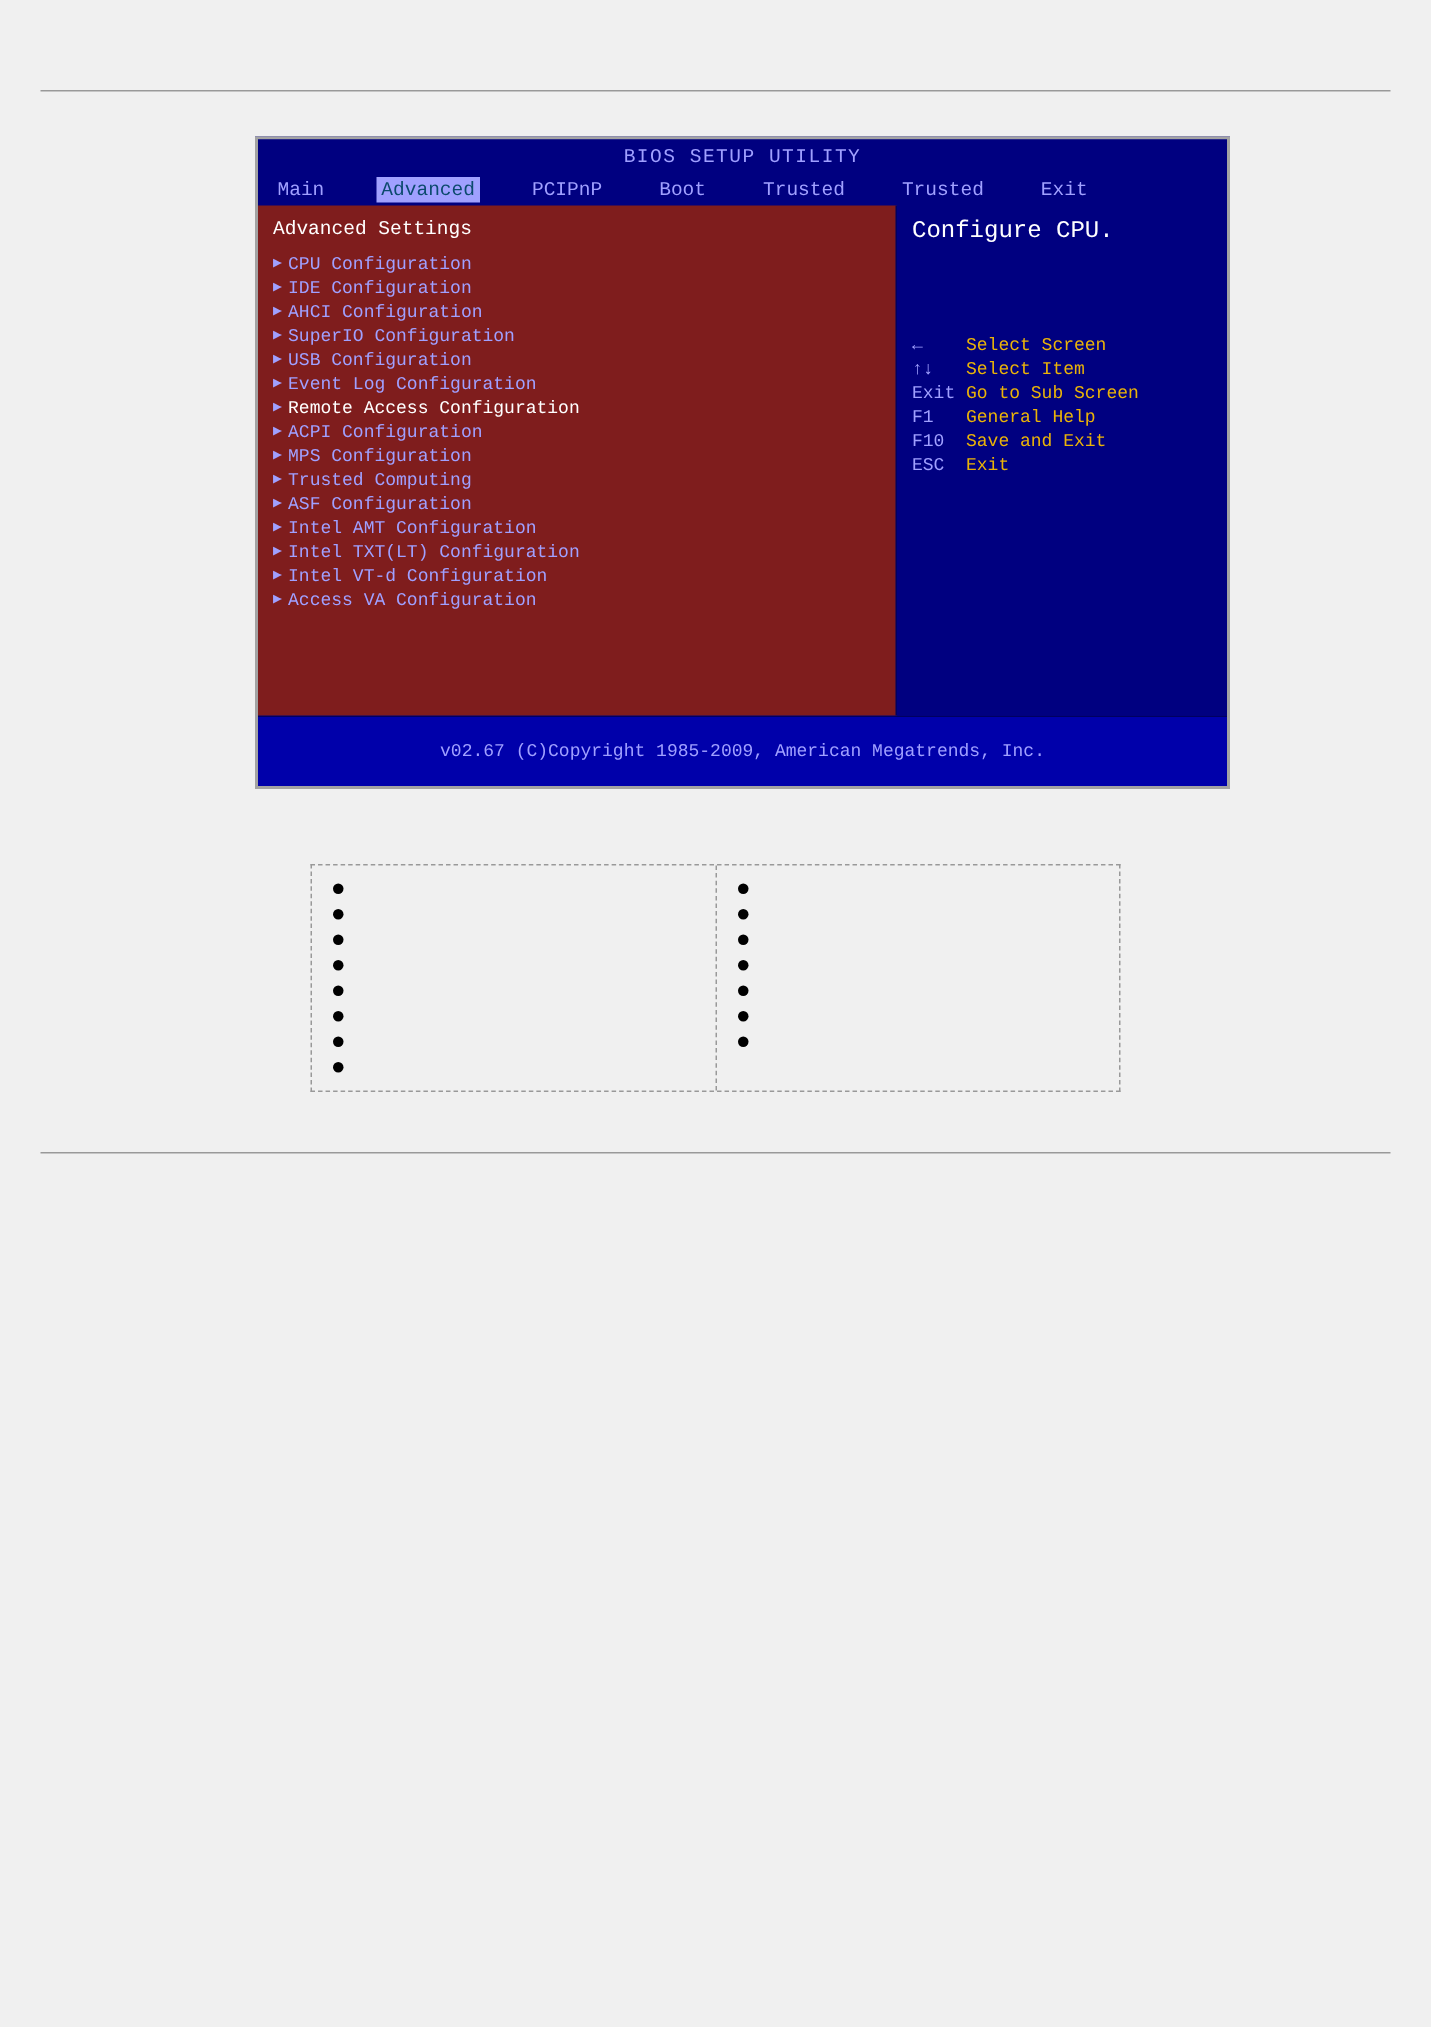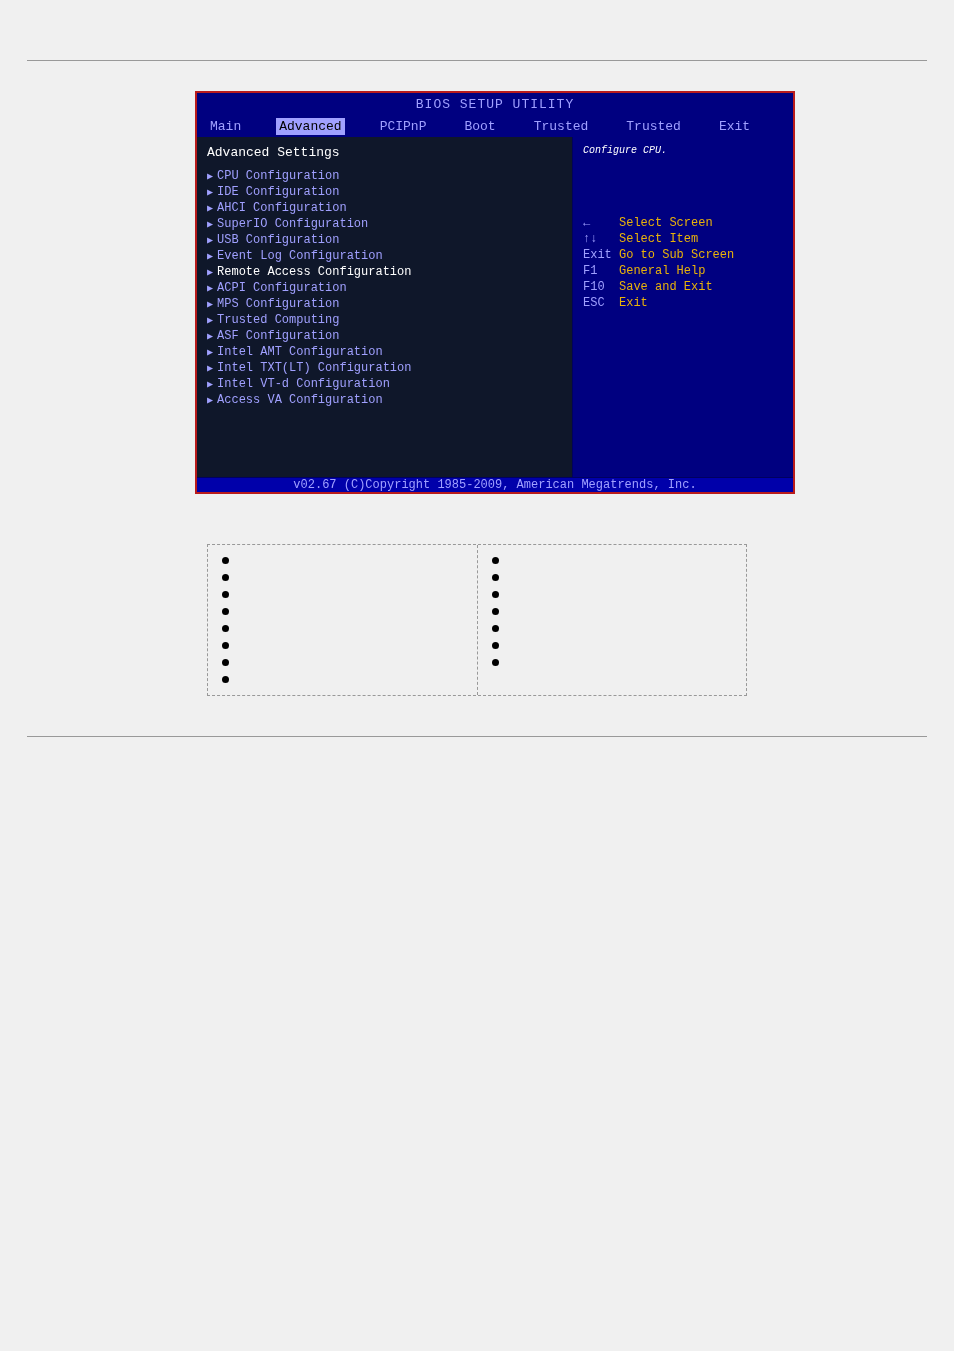--- a/index.html
+++ b/index.html
@@ -17,23 +17,23 @@
     
     .top-rule {
       width: 900px;
       border: none;
       border-top: 1px solid #999;
       margin-bottom: 30px;
     }
 
     
     .bios-window {
-      width: 600px;
-      background: #000080;
-      border: 2px solid #b91c1c;
+      width: 650px;
+      background: #000080;
+      border: 2px solid #a3a3a3;
       font-size: 13px;
       margin-left: 36px;
     }
 
     
     .bios-title-bar {
       background: #000080;
       color: #a0a0ff;
       text-align: center;
       padding: 4px 0;
@@ -51,34 +51,34 @@
       gap: 32px;
     }
     .bios-nav-item {
       color: #a0a0ff;
       font-size: 13px;
       cursor: pointer;
       padding: 1px 3px;
     }
     .bios-nav-item.active {
       background: #a0a0ff;
-      color: #000000;
+      color: #0c4a6e;
     }
 
     
     .bios-content {
       display: flex;
       flex-direction: row;
       background: #000080;
     }
 
     
     .bios-left {
       flex: 1;
-      background: #0f172a;
+      background: #7f1d1d;
       color: #a0a0ff;
       padding: 8px 10px;
       border-right: 1px solid #000060;
       min-height: 340px;
     }
 
     .bios-section-title {
       color: #ffffff;
       font-size: 13px;
       margin-bottom: 8px;
@@ -111,23 +111,22 @@
     
     .bios-right {
       width: 220px;
       background: #000080;
       color: #a0a0ff;
       padding: 8px 10px;
       font-size: 12px;
     }
     .bios-help-text {
       color: #ffffff;
-      font-size: 10px;
+      font-size: 16px;
       margin-bottom: 12px;
-      font-style: italic;
     }
     .bios-key-row {
       display: flex;
       flex-direction: row;
       gap: 6px;
       margin-bottom: 2px;
       color: #a0a0ff;
       font-size: 12px;
     }
     .bios-key {
@@ -136,21 +135,21 @@
     }
     .bios-key-desc {
       color: #eab308;
     }
 
     
     .bios-footer {
       background: #0000aa;
       color: #a0a0ff;
       text-align: center;
-      padding: 0 0;
+      padding: 16px 0;
       font-size: 12px;
       border-top: 1px solid #000060;
     }
 
     
     .spacer {
       height: 40px;
     }
 
     

